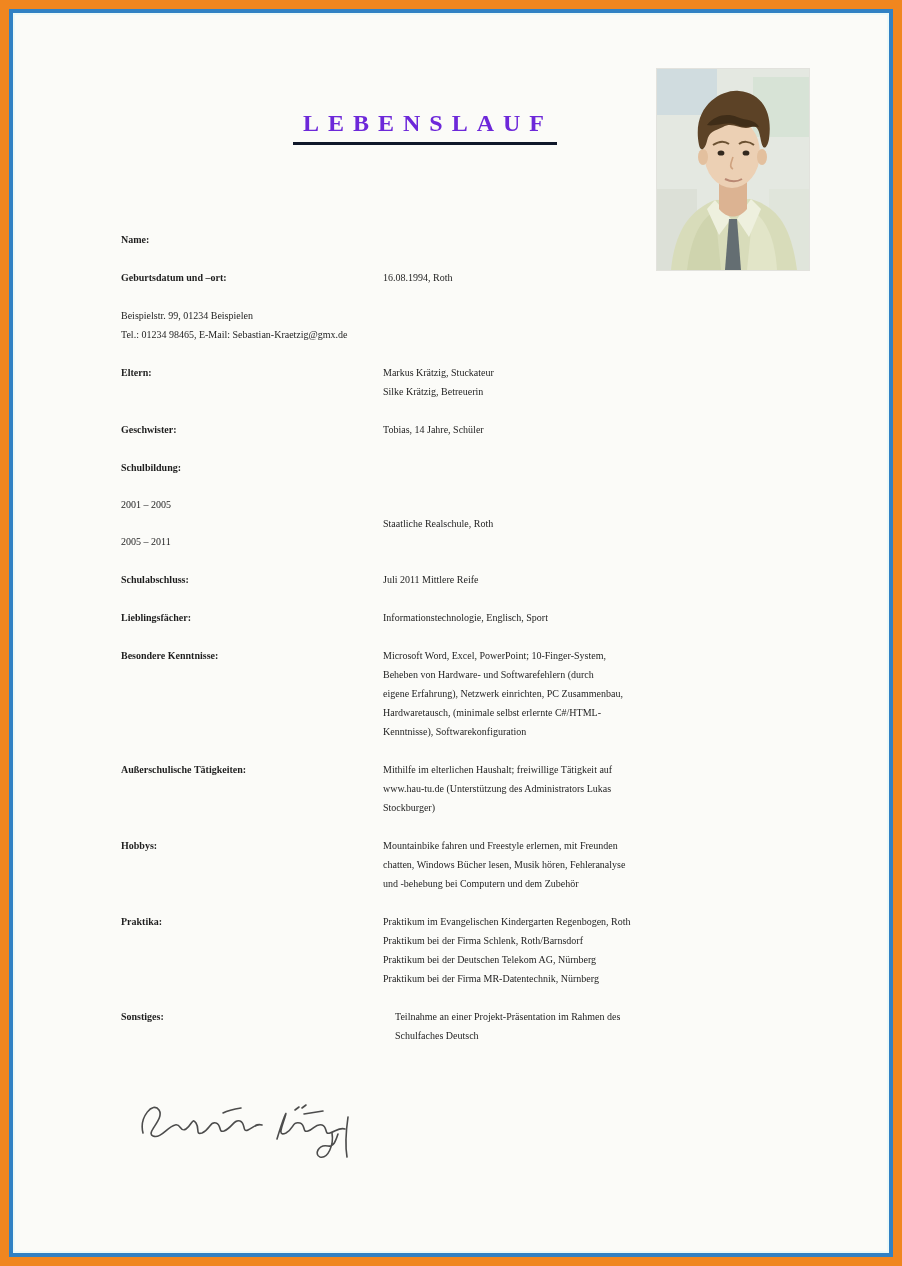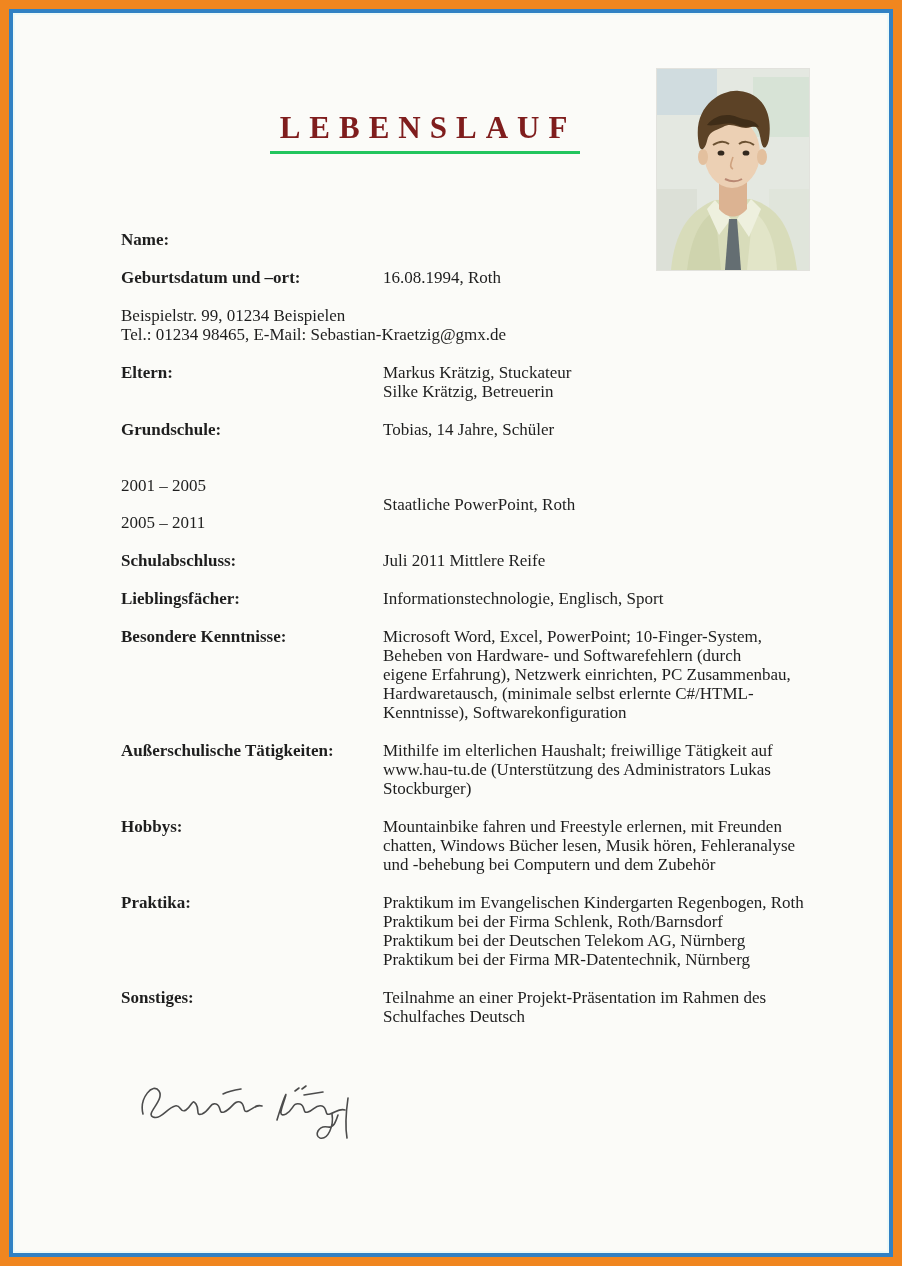--- a/index.html
+++ b/index.html
@@ -22,43 +22,43 @@
     box-shadow: inset 0 0 0 2px #ecf9f8;
   }
   .content { position: absolute; left: 0; top: 0; right: 0; bottom: 0; overflow: hidden; }
 
   .title-wrap {
     position: absolute; top: 97px; left: 0; right: 0;
     text-align: center; padding-right: 52px;
   }
   .doc-title {
     display: inline-block;
-    font-weight: bold; font-size: 31px; letter-spacing: 9px;
-    color: #7f1d1d;
-    border-bottom: 3px solid #22c55e;
+    font-weight: bold; font-size: 24px; letter-spacing: 9px;
+    color: #6d28d9;
+    border-bottom: 3px solid #0f172a;
     padding: 0 4px 5px 10px;
   }
 
   .photo {
     position: absolute; top: 56px; left: 644px;
     width: 152px; height: 201px;
     outline: 1px solid #e2e2dd;
   }
 
   .rows {
     position: absolute; top: 217px; left: 108px; right: 36px;
-    font-size: 17px; line-height: 19px; color: #1e1e1e;
+    font-size: 10px; line-height: 19px; color: #1e1e1e;
   }
   .row { display: flex; }
   .row .label { width: 262px; flex: none; font-weight: bold; }
   .row .label.regular { font-weight: normal; margin-top: 18px; }
   .row .value { flex: 1; white-space: pre-line; }
   .gap-normal { margin-bottom: 19px; }
   .gap-tight  { margin-bottom: 0; }
-  .gap-large  { margin-bottom: 38px; }
+  .gap-large  { margin-bottom: 38px; gap: 12px; }
 
   .signature {
     margin-top: 6px; margin-left: 14px;
     display: block;
   }
   .signature path { fill: none; stroke: #4c4c4c; stroke-width: 1.6; stroke-linecap: round; }
 </style>
 </head>
 <body>
 
@@ -121,32 +121,36 @@
 Tel.: 01234 98465, E-Mail: Sebastian-Kraetzig@gmx.de</div>
   </div>
 
   <div class="row gap-normal">
     <div class="label">Eltern:</div>
     <div class="value">Markus Krätzig, Stuckateur
 Silke Krätzig, Betreuerin</div>
   </div>
 
   <div class="row gap-normal">
-    <div class="label">Grundschule:</div>
+    <div class="label">Geschwister:</div>
     <div class="value">Tobias, 14 Jahre, Schüler</div>
   </div>
 
+  <div class="row gap-tight">
+    <div class="label">Schulbildung:</div>
+    <div class="value"></div>
+  </div>
 
   <div class="row gap-tight">
     <div class="label regular">2001 – 2005</div>
   </div>
 
   <div class="row gap-normal">
     <div class="label regular">2005 – 2011</div>
-    <div class="value">Staatliche PowerPoint, Roth</div>
+    <div class="value">Staatliche Realschule, Roth</div>
   </div>
 
   <div class="row gap-normal">
     <div class="label">Schulabschluss:</div>
     <div class="value">Juli 2011 Mittlere Reife</div>
   </div>
 
   <div class="row gap-normal">
     <div class="label">Lieblingsfächer:</div>
     <div class="value">Informationstechnologie, Englisch, Sport</div>

